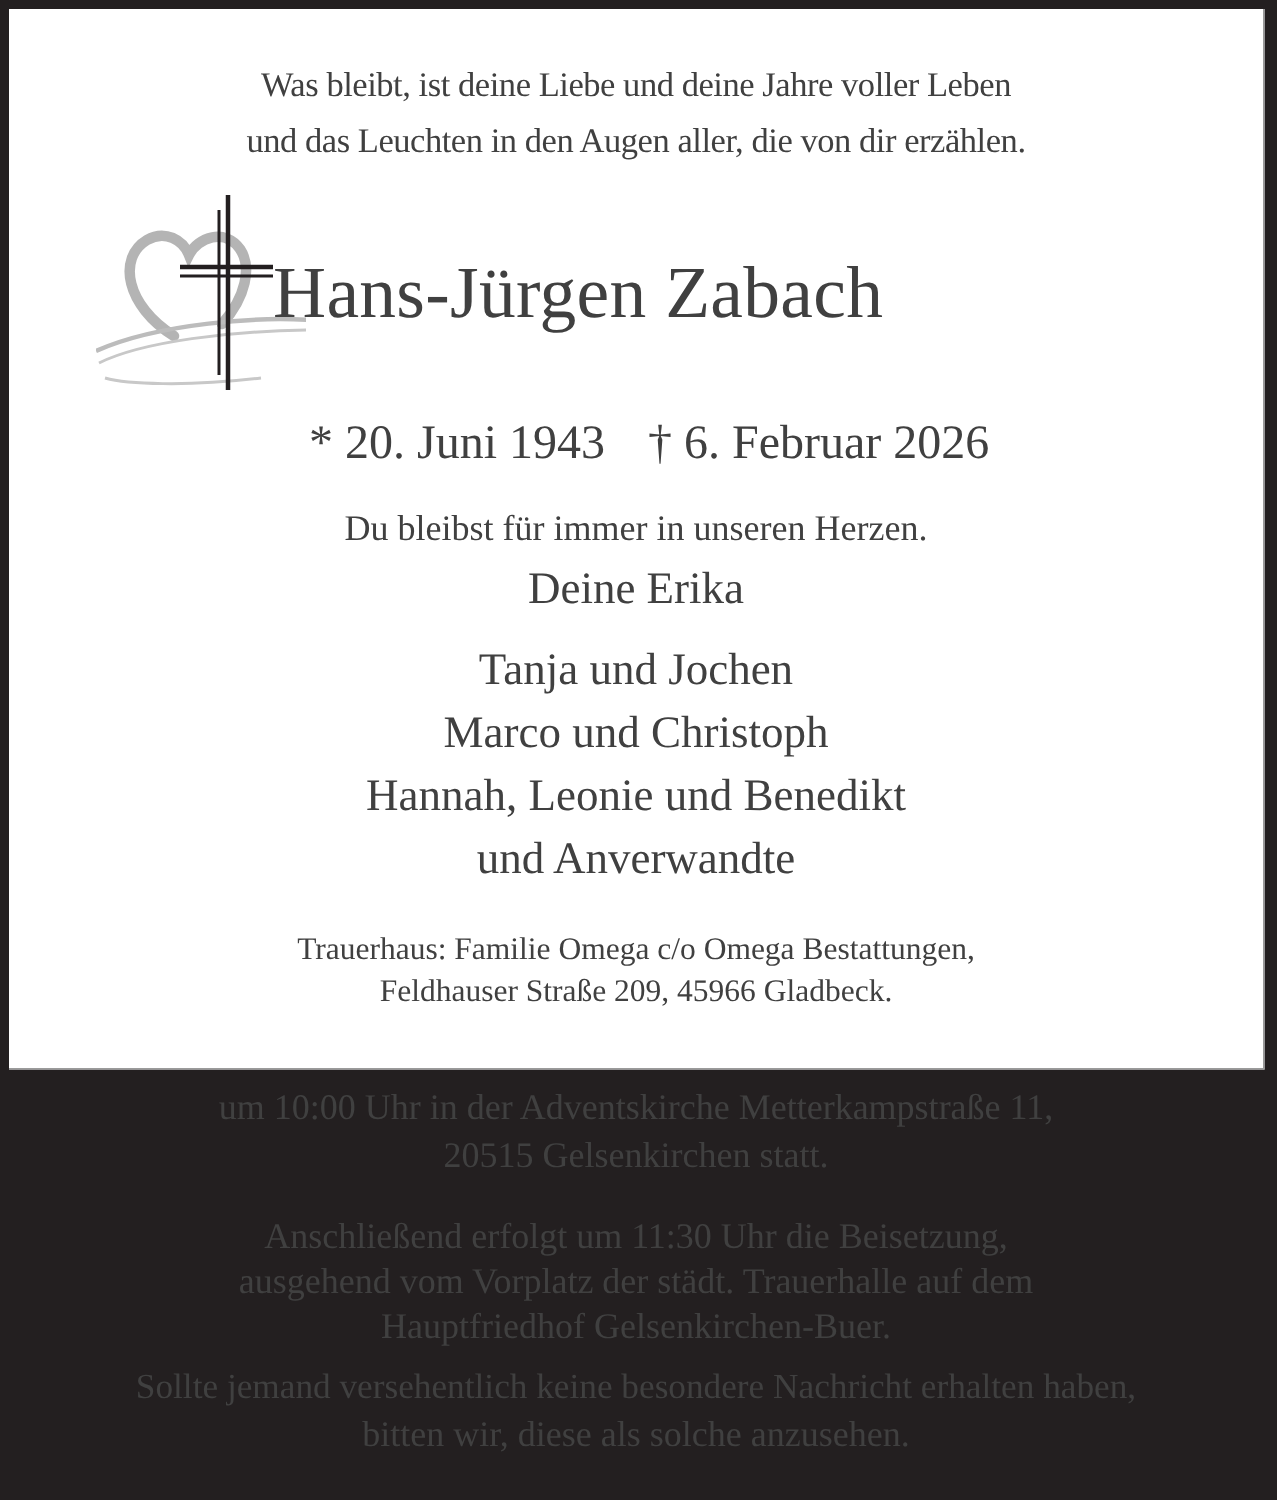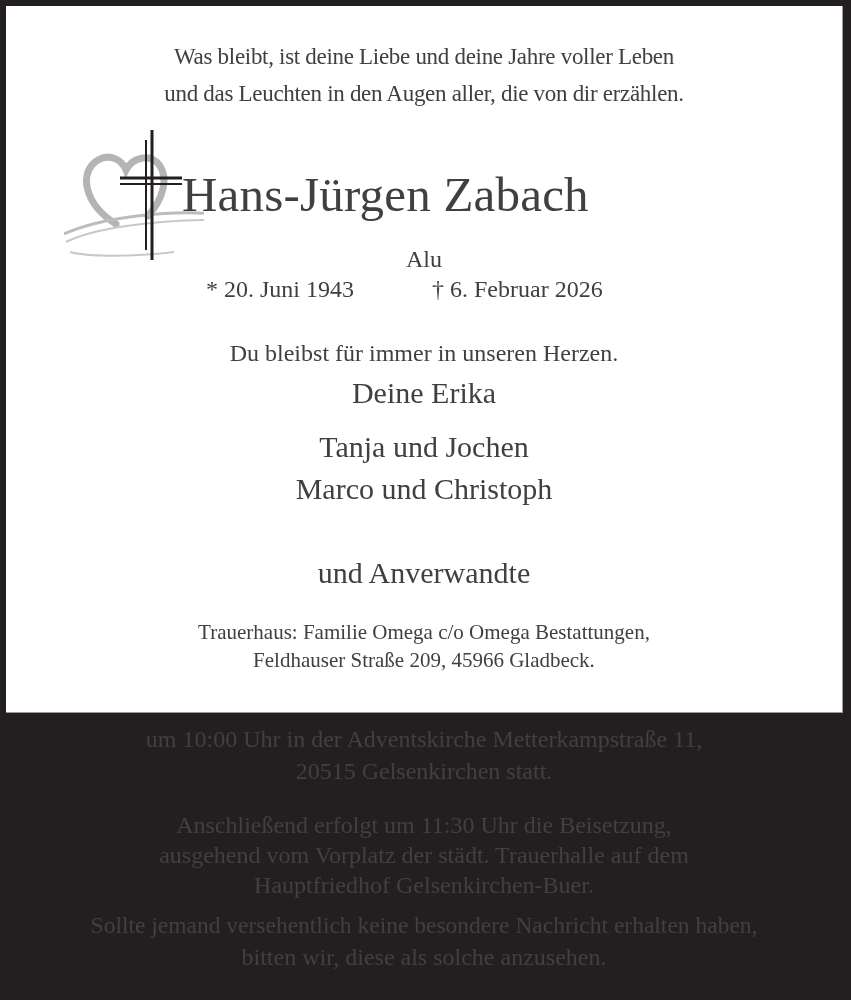--- a/index.html
+++ b/index.html
@@ -7,21 +7,21 @@
   .card {
     position: absolute; left: 6px; top: 6px; width: 837px; height: 707px;
     background: #ffffff; border-right: 1px solid #9a9a9a; border-bottom: 1px solid #9a9a9a;
     box-sizing: border-box;
     font-family: "Liberation Serif", "DejaVu Serif", serif; color: #404040;
   }
   .line { position: absolute; left: 0; right: 0; text-align: center; white-space: nowrap; }
   .quote { font-size: 23px; letter-spacing: -0.3px; }
   .name { font-size: 49px; letter-spacing: 0.2px; }
   .nick { font-size: 24px; }
-  .dates { font-size: 24px; }
+  .dates { font-size: 32px; }
   .dates span { position: absolute; top: 0; }
   .motto { font-size: 24px; }
   .family { font-size: 30px; }
   .small { font-size: 21px; }
   .mid { font-size: 24px; }
   .emblem { position: absolute; left: 58px; top: 118px; width: 140px; height: 140px; }
 </style>
 </head>
 <body>
 
@@ -39,32 +39,32 @@
     <path d="M6 128 C 20 132, 60 134, 110 128" fill="none" stroke="#c8c8c8" stroke-width="2"></path>
 
     <line x1="88" y1="6" x2="88" y2="136" stroke="#231f20" stroke-width="3"></line>
     <line x1="82" y1="16" x2="82" y2="126" stroke="#231f20" stroke-width="2"></line>
     <line x1="56" y1="54" x2="118" y2="54" stroke="#231f20" stroke-width="3"></line>
     <line x1="56" y1="60" x2="118" y2="60" stroke="#231f20" stroke-width="2"></line>
   </svg>
 
   <div class="line name" style="top:160px; left:176px; right:auto; width:500px; text-align:left;">Hans-Jürgen Zabach</div>
 
-  <div class="line nick" style="top:240px;">Alu</div>
 
   <div class="line dates" style="top:270px; height:30px;">
     <span style="left:200px;">* 20. Juni 1943</span>
     <span style="left:426px;">† 6. Februar 2026</span>
   </div>
 
   <div class="line motto" style="top:334px;">Du bleibst für immer in unseren Herzen.</div>
 
   <div class="line family" style="top:370px;">Deine Erika</div>
   <div class="line family" style="top:424px;">Tanja und Jochen</div>
   <div class="line family" style="top:466px;">Marco und Christoph</div>
+  <div class="line family" style="top:508px;">Hannah, Leonie und Benedikt</div>
   <div class="line family" style="top:550px;">und Anverwandte</div>
 
   <div class="line small" style="top:614px;">Trauerhaus: Familie Omega c/o Omega Bestattungen,</div>
   <div class="line small" style="top:642px;">Feldhauser Straße 209, 45966 Gladbeck.</div>
 
   <div class="line mid" style="top:720px;">um 10:00 Uhr in der Adventskirche Metterkampstraße 11,</div>
   <div class="line mid" style="top:752px;">20515 Gelsenkirchen statt.</div>
 
   <div class="line mid" style="top:806px;">Anschließend erfolgt um 11:30 Uhr die Beisetzung,</div>
   <div class="line mid" style="top:836px;">ausgehend vom Vorplatz der städt. Trauerhalle auf dem</div>

